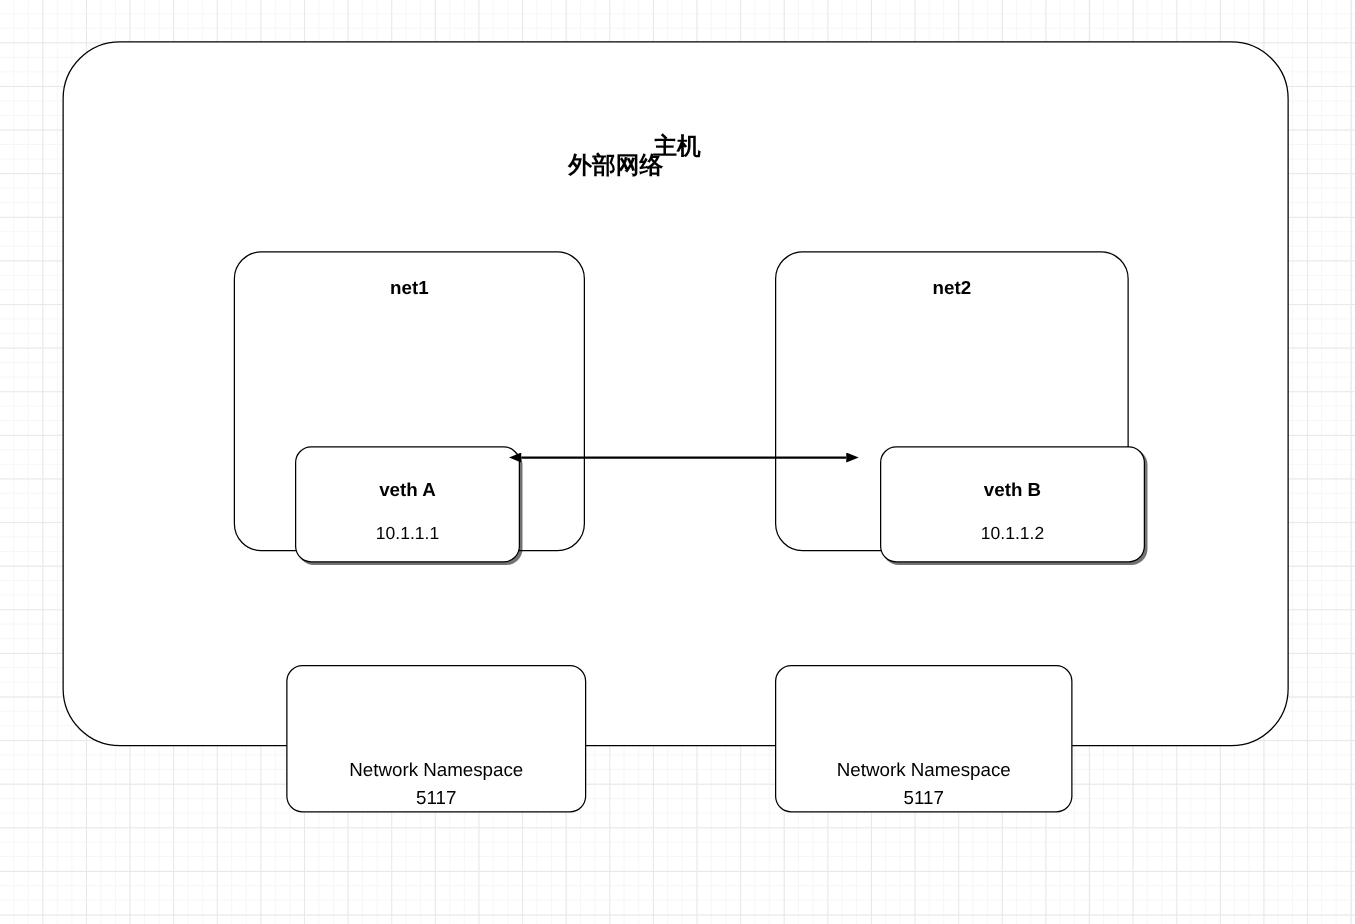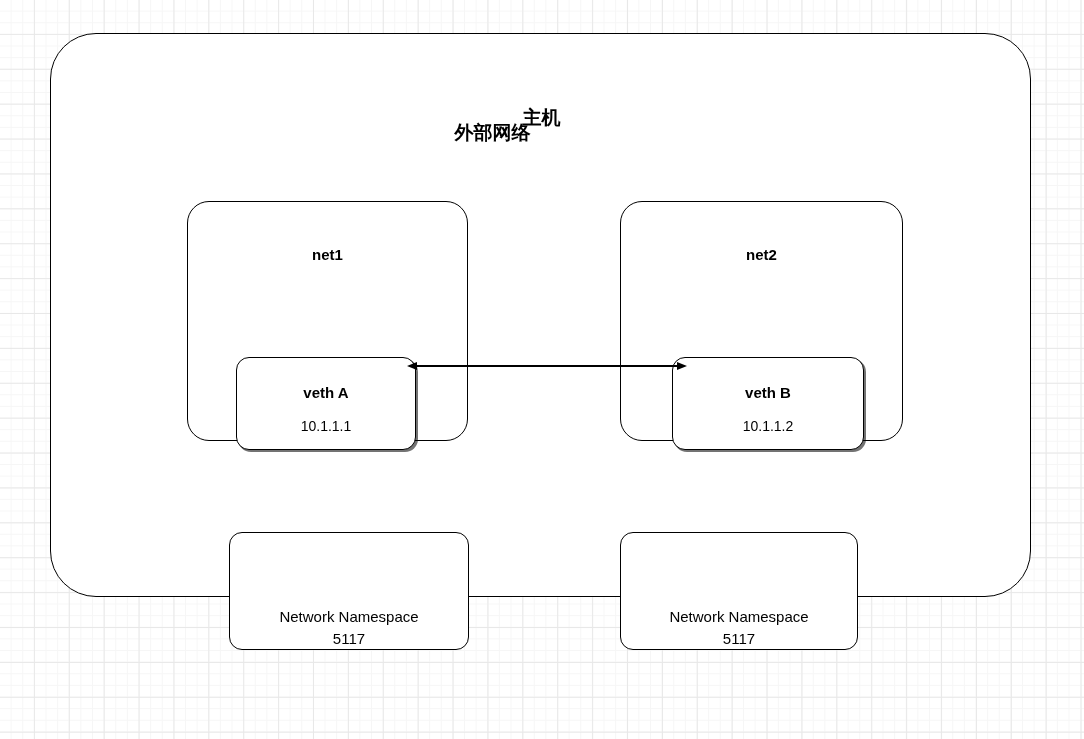--- a/index.html
+++ b/index.html
@@ -72,32 +72,31 @@
 
   .net-label {
     position: absolute;
     top: 20px;
     left: 0;
     width: 100%;
     text-align: center;
     font-size: 15px;
     font-weight: bold;
     color: #000000;
-    margin-top: 24px;
   }
 
   
   .veth-box {
     border-radius: 13px;
     border-width: 1.9px;
     box-shadow: 2px 2px 0 0 rgba(0,0,0,0.55);
     margin-top: 37px;
   }
   #veth-a-box { left: 236px; top: 320px; width: 180px; height: 93px; }
-  #veth-b-box { left: 672px; top: 320px; width: 192px; height: 93px; }
+  #veth-b-box { left: 704px; top: 320px; width: 212px; height: 93px; }
 
   .veth-name {
     position: absolute;
     left: 0;
     top: 26px;
     width: 100%;
     text-align: center;
     font-size: 15px;
     font-weight: bold;
     color: #000000;

